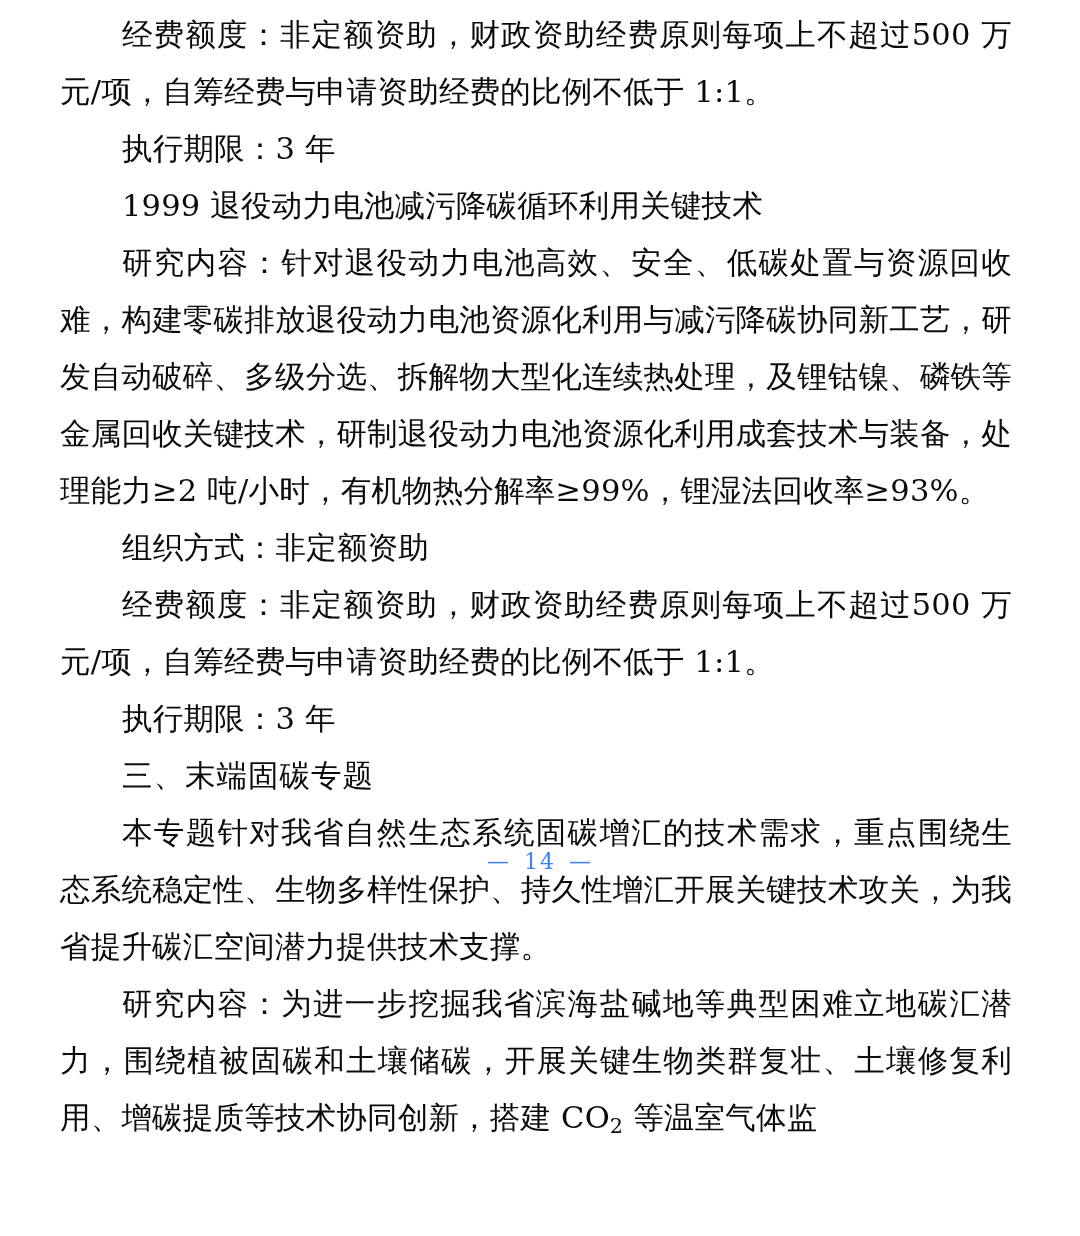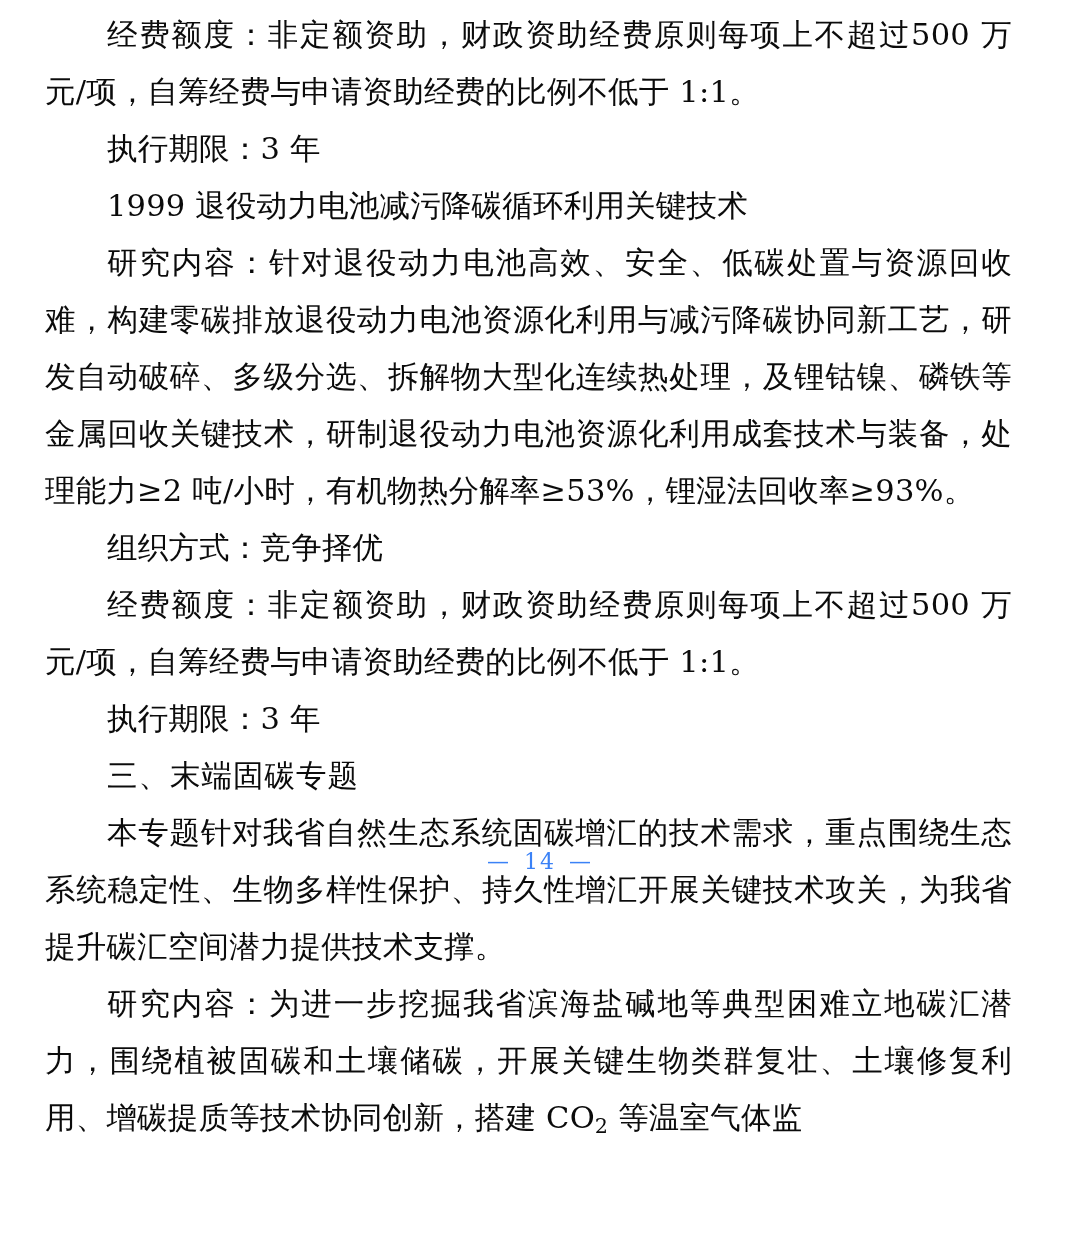--- a/index.html
+++ b/index.html
@@ -12,21 +12,21 @@
     height: 1236px;
     font-family: "DejaVu Serif", "Liberation Serif", serif;
     color: #0b0b0b;
     position: relative;
     overflow: hidden;
   }
   .page {
     width: 1080px;
     height: 888px;
     box-sizing: border-box;
-    padding: 0 68px 0 45px;
+    padding: 0 68px 0 60px;
     position: relative;
   }
   .doc-body {
     padding-top: 6px;
   }
   p {
     margin: 0;
     font-size: 30.5px;
     line-height: 57px;
     letter-spacing: 0.2px;
@@ -65,22 +65,22 @@
   }
 </style>
 </head>
 <body>
 
 <div class="page">
   <div class="doc-body">
     <p class="indent">经费额度：非定额资助，财政资助经费原则每项上不超过500 万元/项，自筹经费与申请资助经费的比例不低于 1:1。</p>
     <p class="indent">执行期限：3 年</p>
     <p class="item-title">1999  退役动力电池减污降碳循环利用关键技术</p>
-    <p class="indent">研究内容：针对退役动力电池高效、安全、低碳处置与资源回收难，构建零碳排放退役动力电池资源化利用与减污降碳协同新工艺，研发自动破碎、多级分选、拆解物大型化连续热处理，及锂钴镍、磷铁等金属回收关键技术，研制退役动力电池资源化利用成套技术与装备，处理能力≥2 吨/小时，有机物热分解率≥53%，锂湿法回收率≥93%。</p>
-    <p class="indent">组织方式：竞争择优</p>
+    <p class="indent">研究内容：针对退役动力电池高效、安全、低碳处置与资源回收难，构建零碳排放退役动力电池资源化利用与减污降碳协同新工艺，研发自动破碎、多级分选、拆解物大型化连续热处理，及锂钴镍、磷铁等金属回收关键技术，研制退役动力电池资源化利用成套技术与装备，处理能力≥2 吨/小时，有机物热分解率≥99%，锂湿法回收率≥93%。</p>
+    <p class="indent">组织方式：非定额资助</p>
     <p class="indent">经费额度：非定额资助，财政资助经费原则每项上不超过500 万元/项，自筹经费与申请资助经费的比例不低于 1:1。</p>
     <p class="indent">执行期限：3 年</p>
     <p class="heading">三、末端固碳专题</p>
     <p class="indent">本专题针对我省自然生态系统固碳增汇的技术需求，重点围绕生态系统稳定性、生物多样性保护、持久性增汇开展关键技术攻关，为我省提升碳汇空间潜力提供技术支撑。</p>
     <p class="indent">研究内容：为进一步挖掘我省滨海盐碱地等典型困难立地碳汇潜力，围绕植被固碳和土壤储碳，开展关键生物类群复壮、土壤修复利用、增碳提质等技术协同创新，搭建 CO<sub>2</sub> 等温室气体监</p>
   </div>
 
   <div class="footer">
     <span>—</span>
     <span class="pagenum">14</span>

